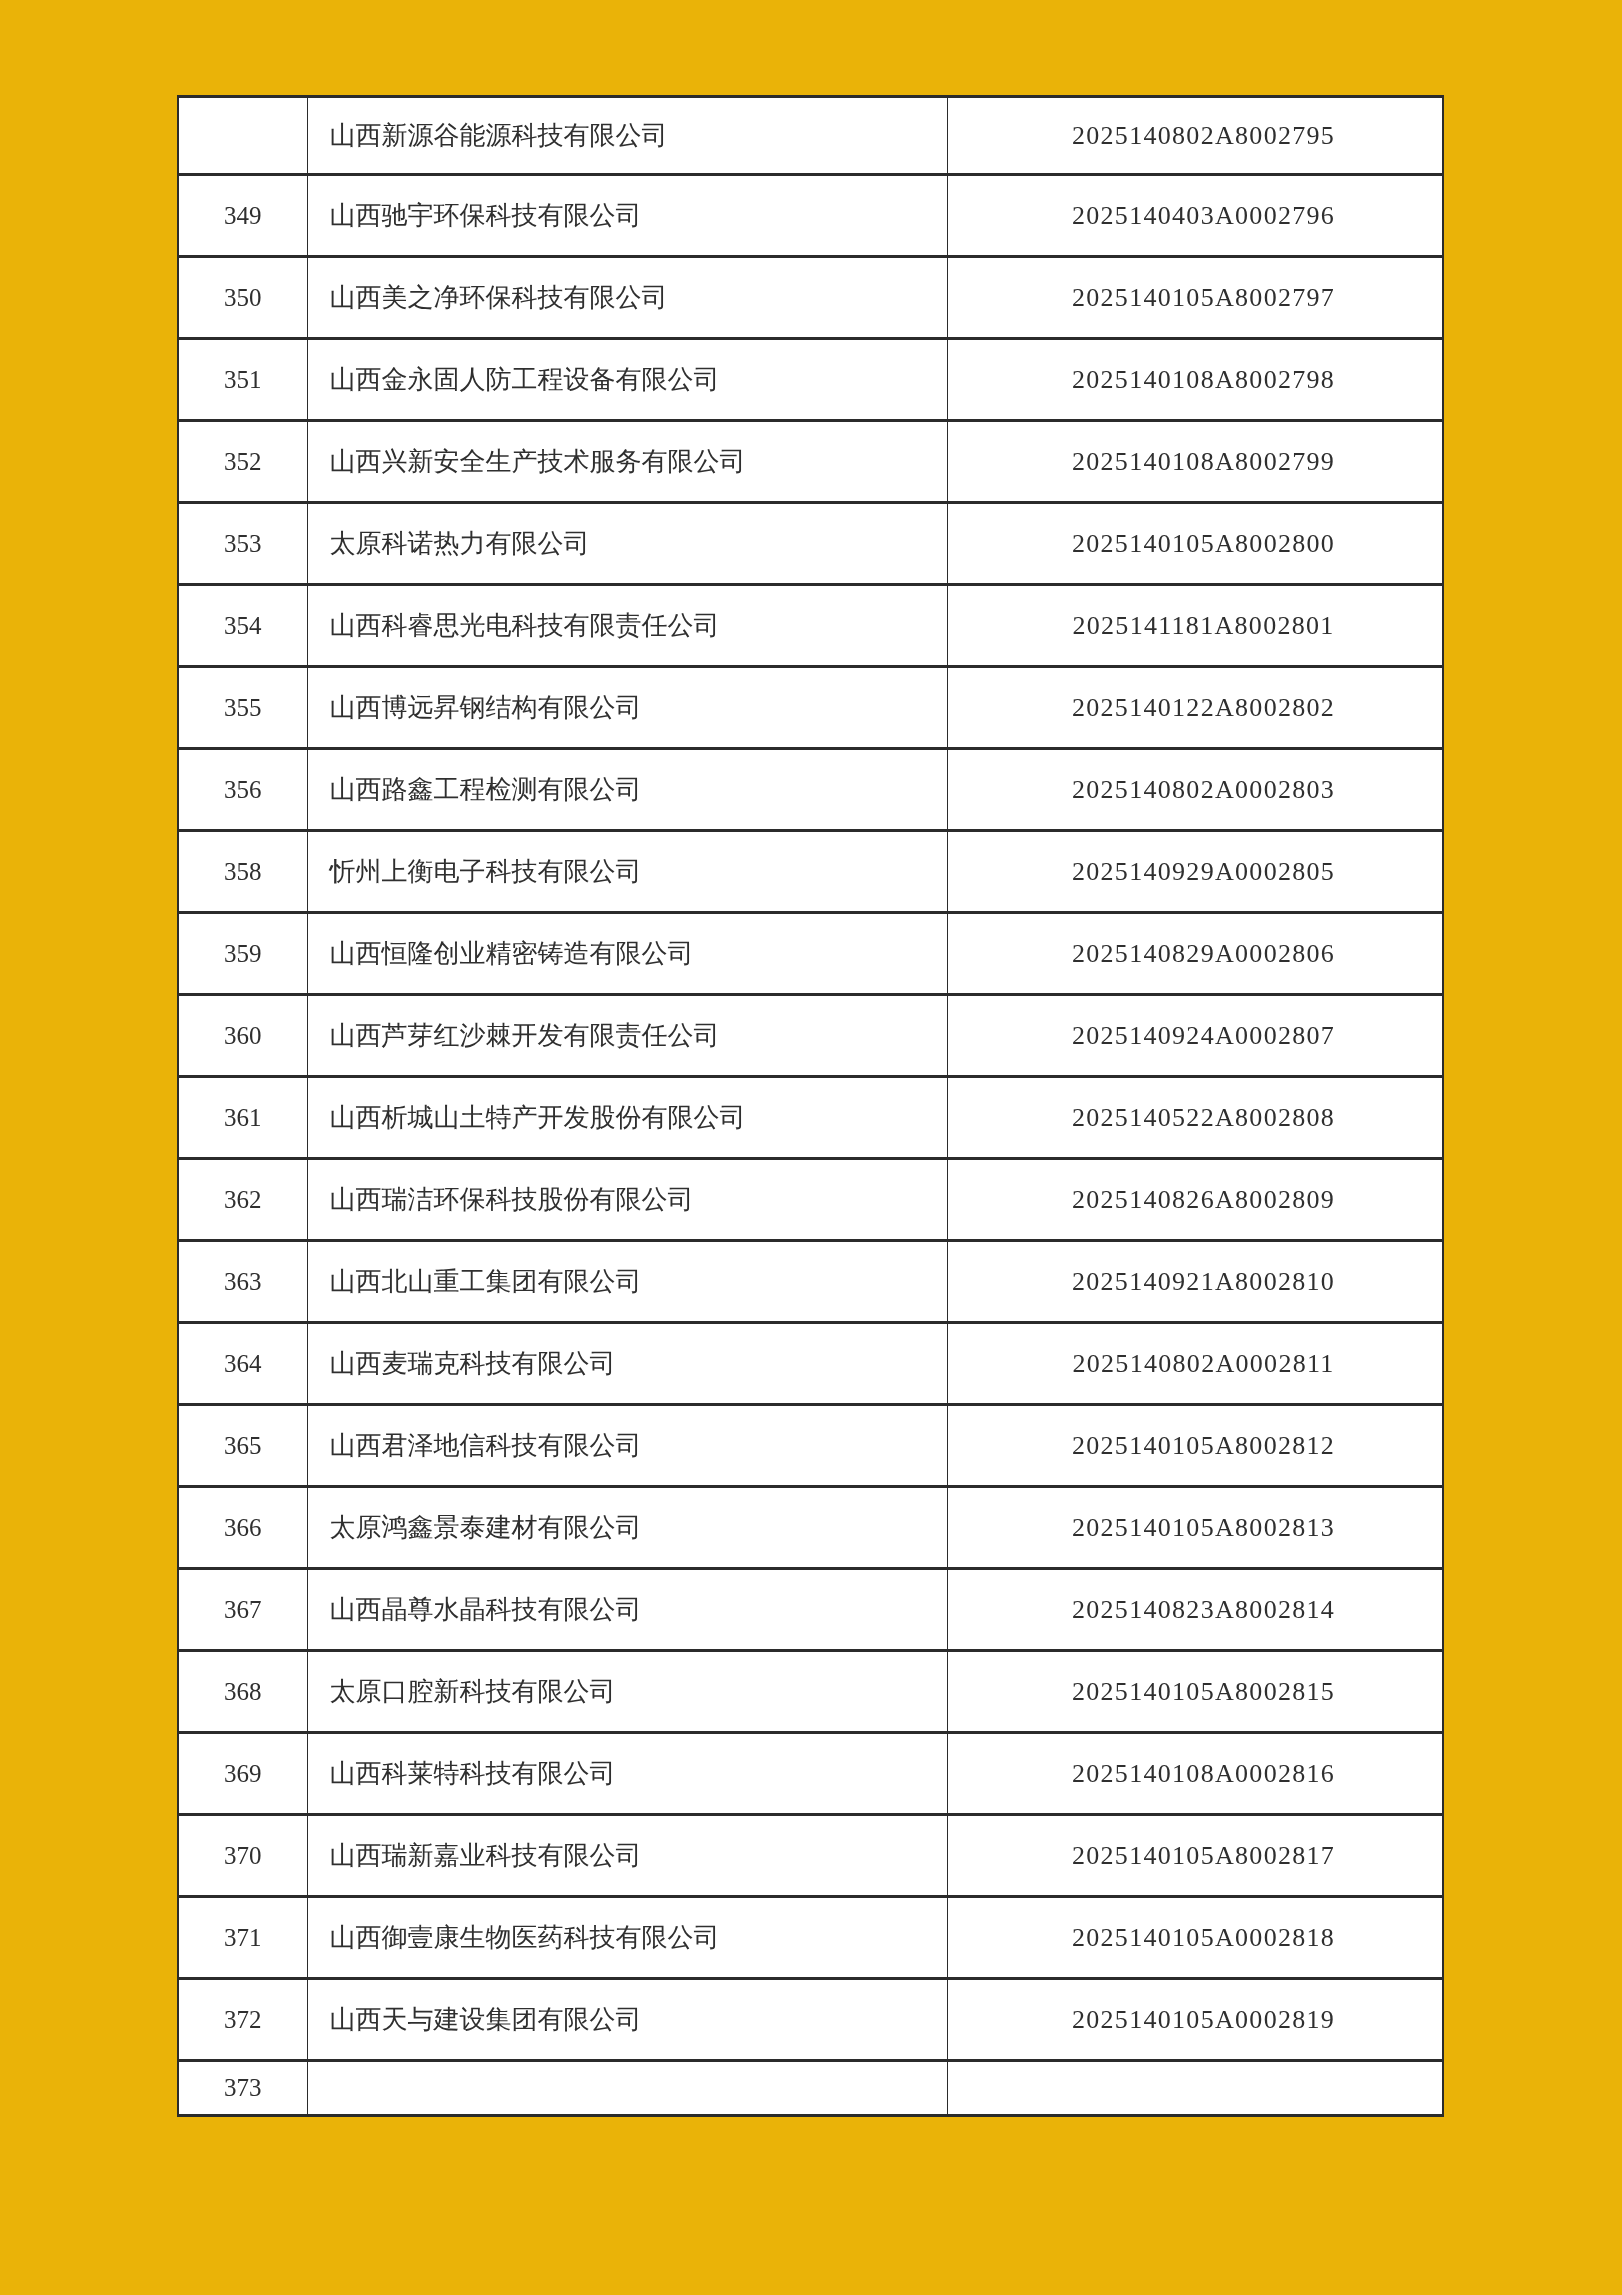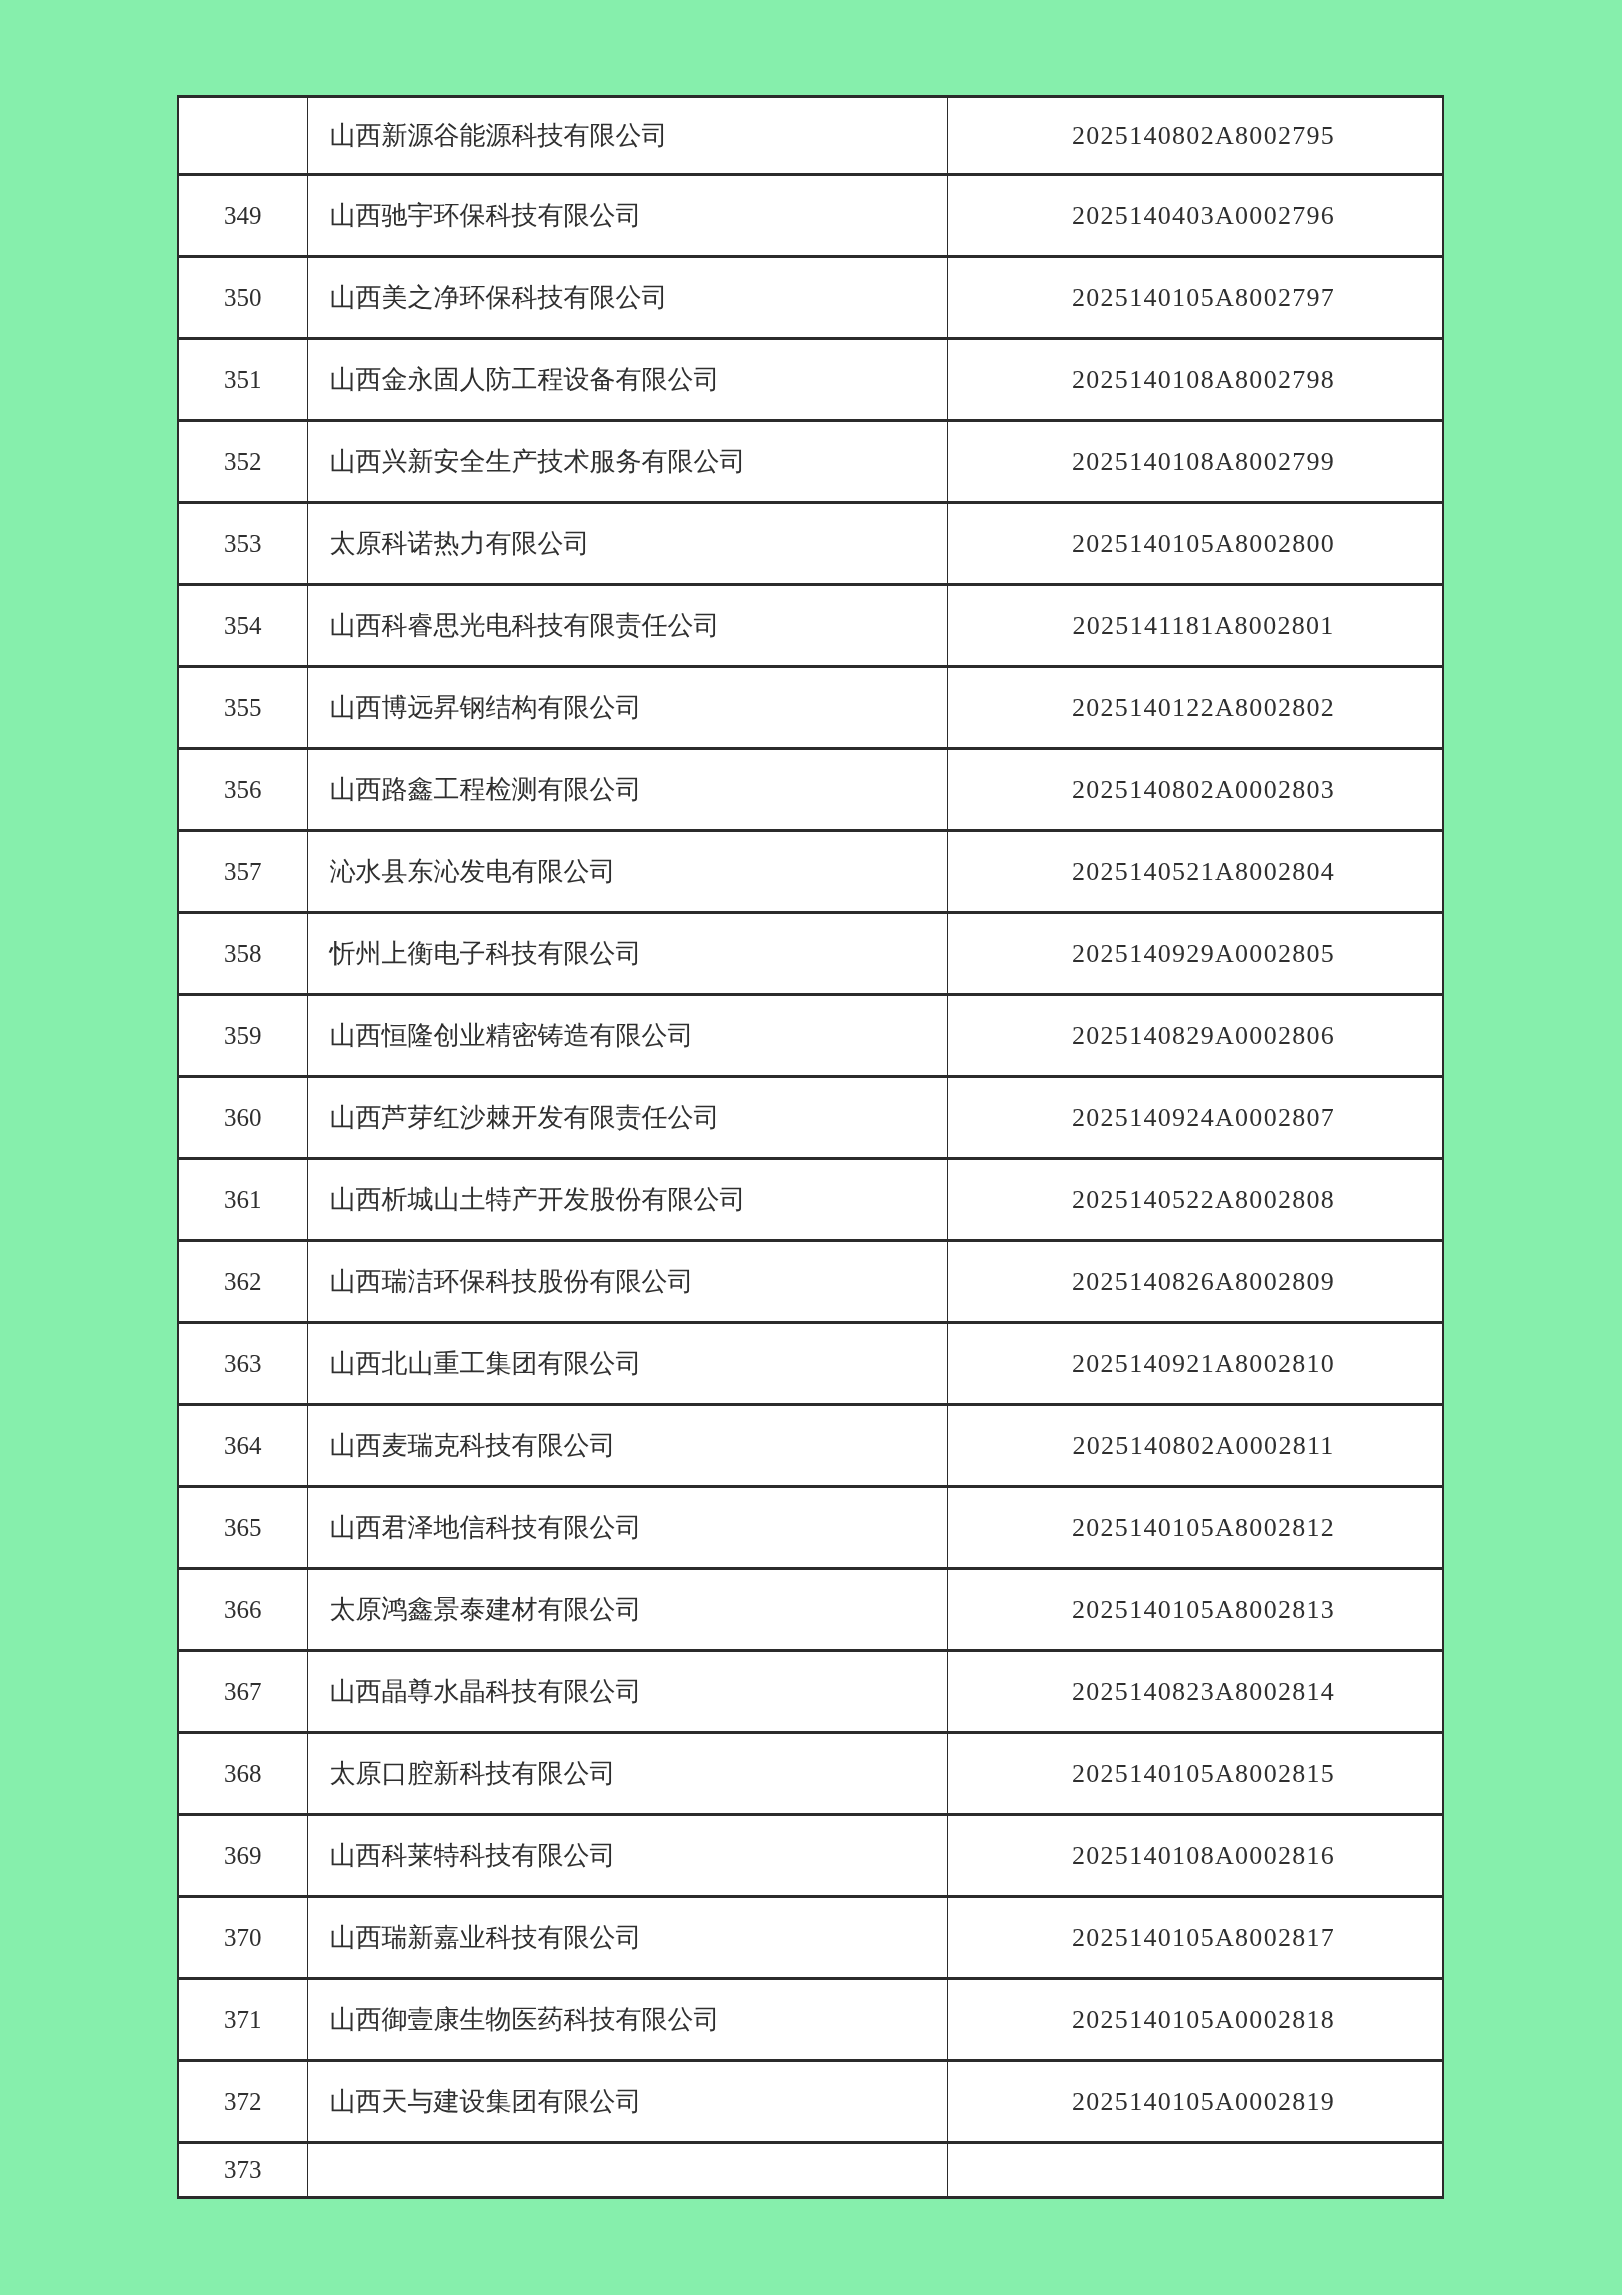--- a/index.html
+++ b/index.html
@@ -9,21 +9,21 @@
   body {
     width: 1622px;
     height: 2295px;
     background: #ffffff;
     font-family: "Liberation Serif", "DejaVu Serif", serif;
     position: relative;
   }
   .doc-page {
     position: absolute;
     inset: 0;
-    background: #86efac;
+    background: #eab308;
   }
   table.registry {
     position: absolute;
     left: 177px;
     top: 95px;
     width: 1265px;
     table-layout: fixed;
     border-collapse: collapse;
     border: 2.5px solid #2b2b2b;
   }
@@ -104,25 +104,20 @@
     <td class="col-no">355</td>
     <td class="col-company">山西博远昇钢结构有限公司</td>
     <td class="col-code">2025140122A8002802</td>
   </tr>
         <tr style="height: 82px; padding-left: 16px;">
     <td class="col-no">356</td>
     <td class="col-company">山西路鑫工程检测有限公司</td>
     <td class="col-code">2025140802A0002803</td>
   </tr>
         <tr style="height: 82px;">
-    <td class="col-no">357</td>
-    <td class="col-company">沁水县东沁发电有限公司</td>
-    <td class="col-code">2025140521A8002804</td>
-  </tr>
-        <tr style="height: 82px;">
     <td class="col-no">358</td>
     <td class="col-company">忻州上衡电子科技有限公司</td>
     <td class="col-code">2025140929A0002805</td>
   </tr>
         <tr style="height: 82px;">
     <td class="col-no">359</td>
     <td class="col-company">山西恒隆创业精密铸造有限公司</td>
     <td class="col-code">2025140829A0002806</td>
   </tr>
         <tr style="height: 82px;">

